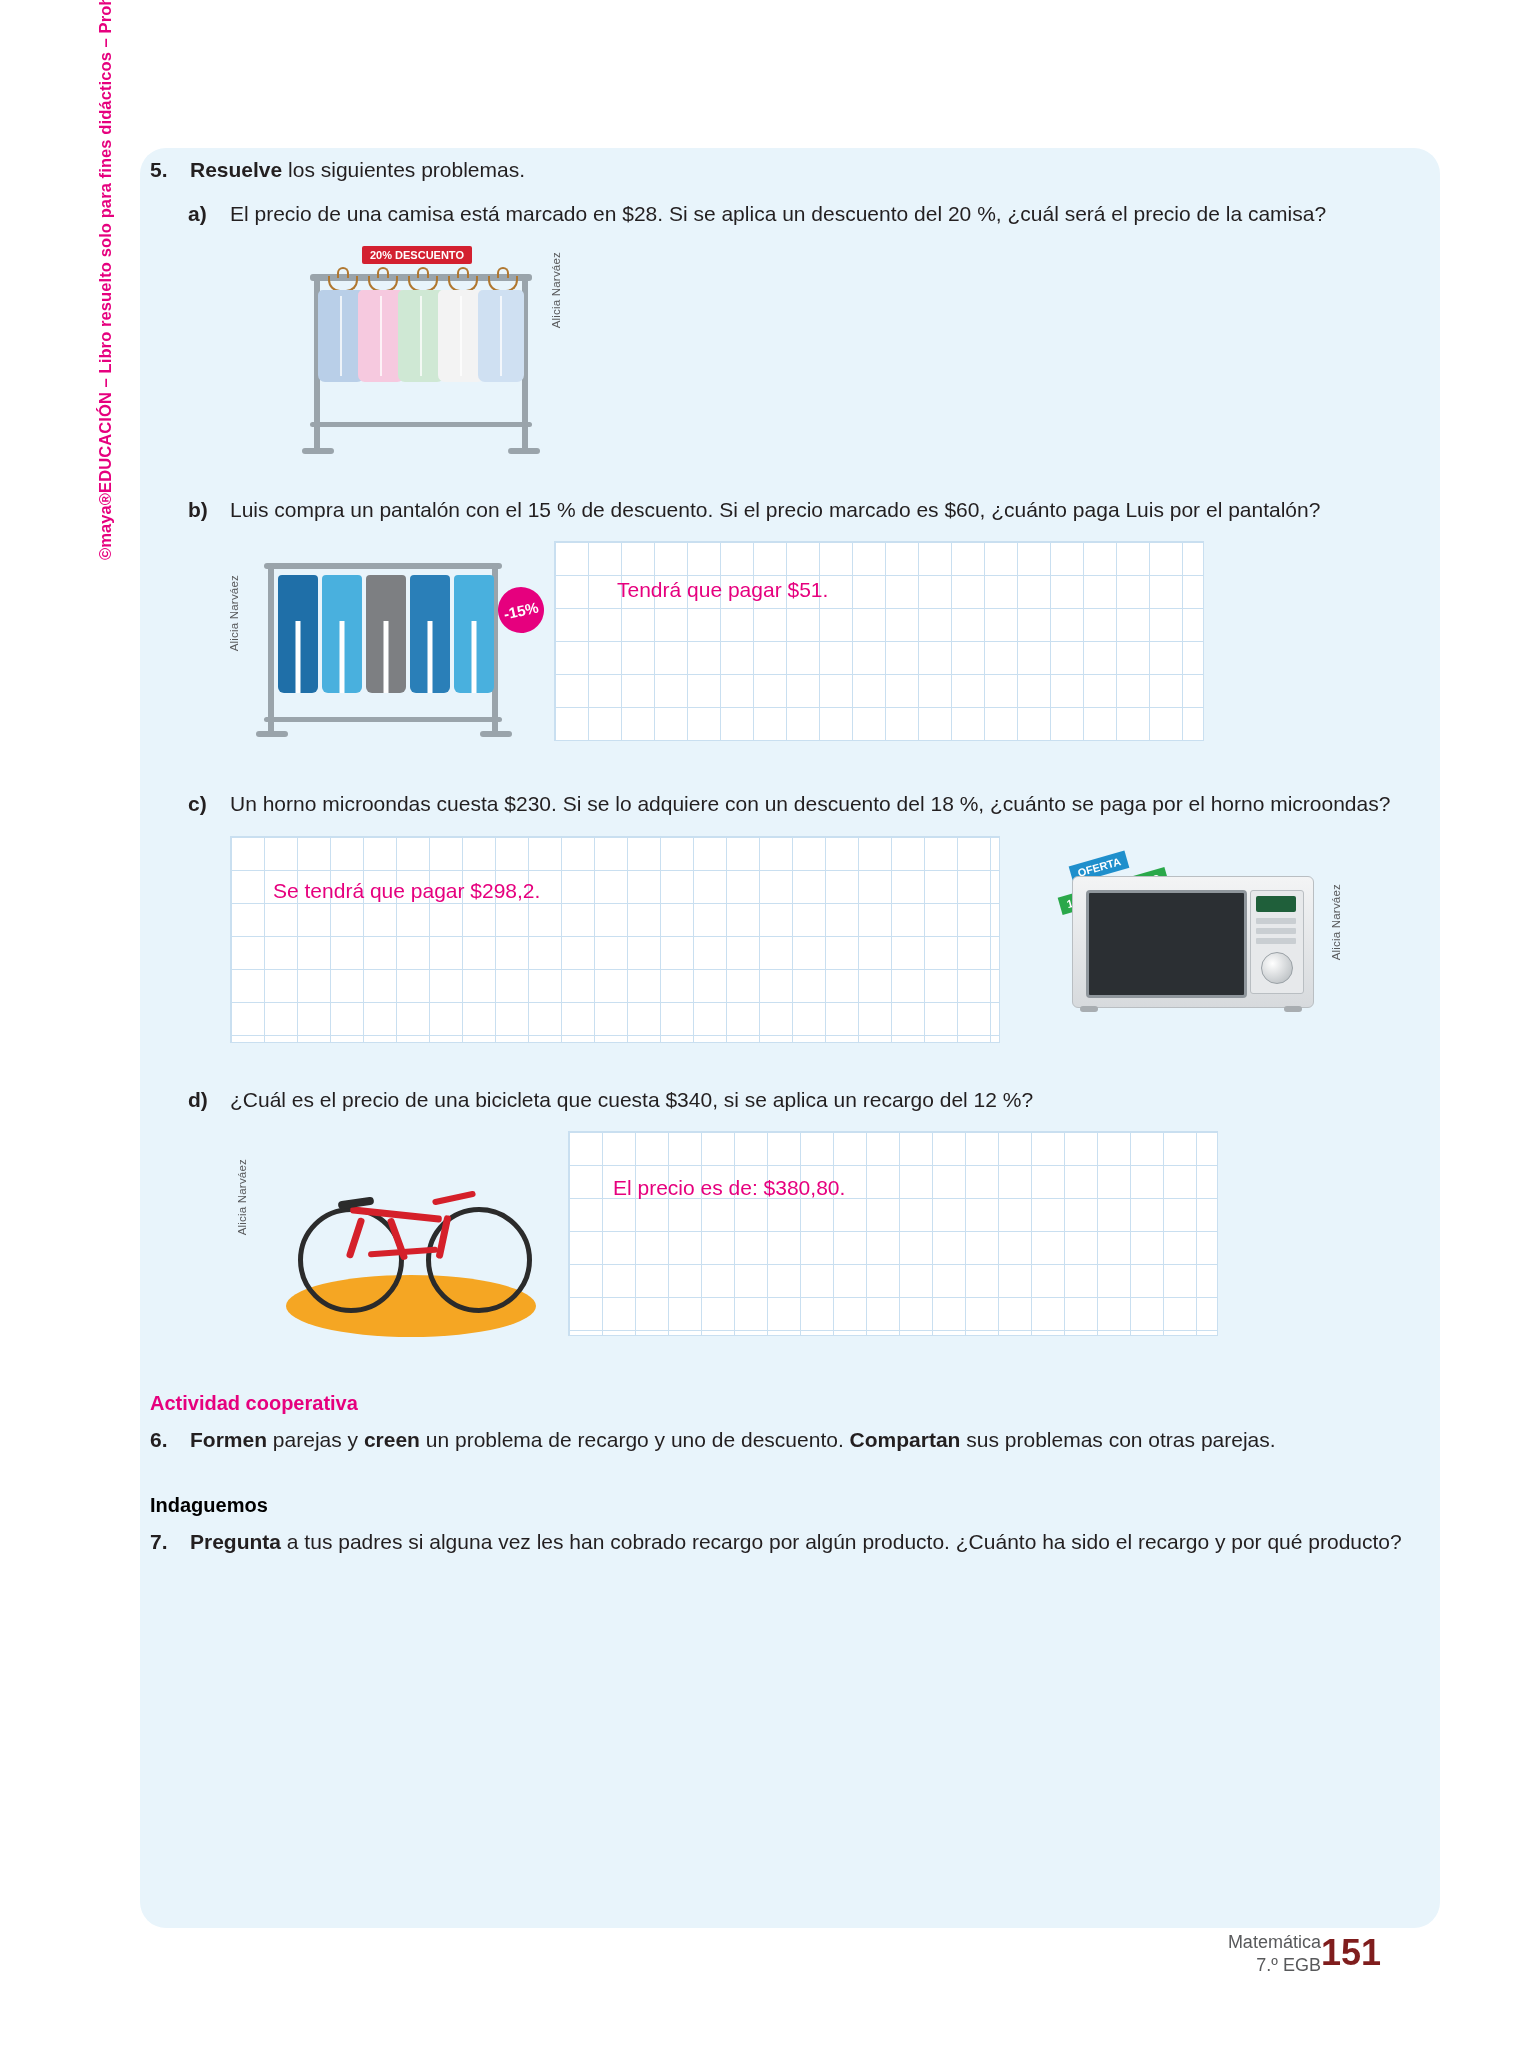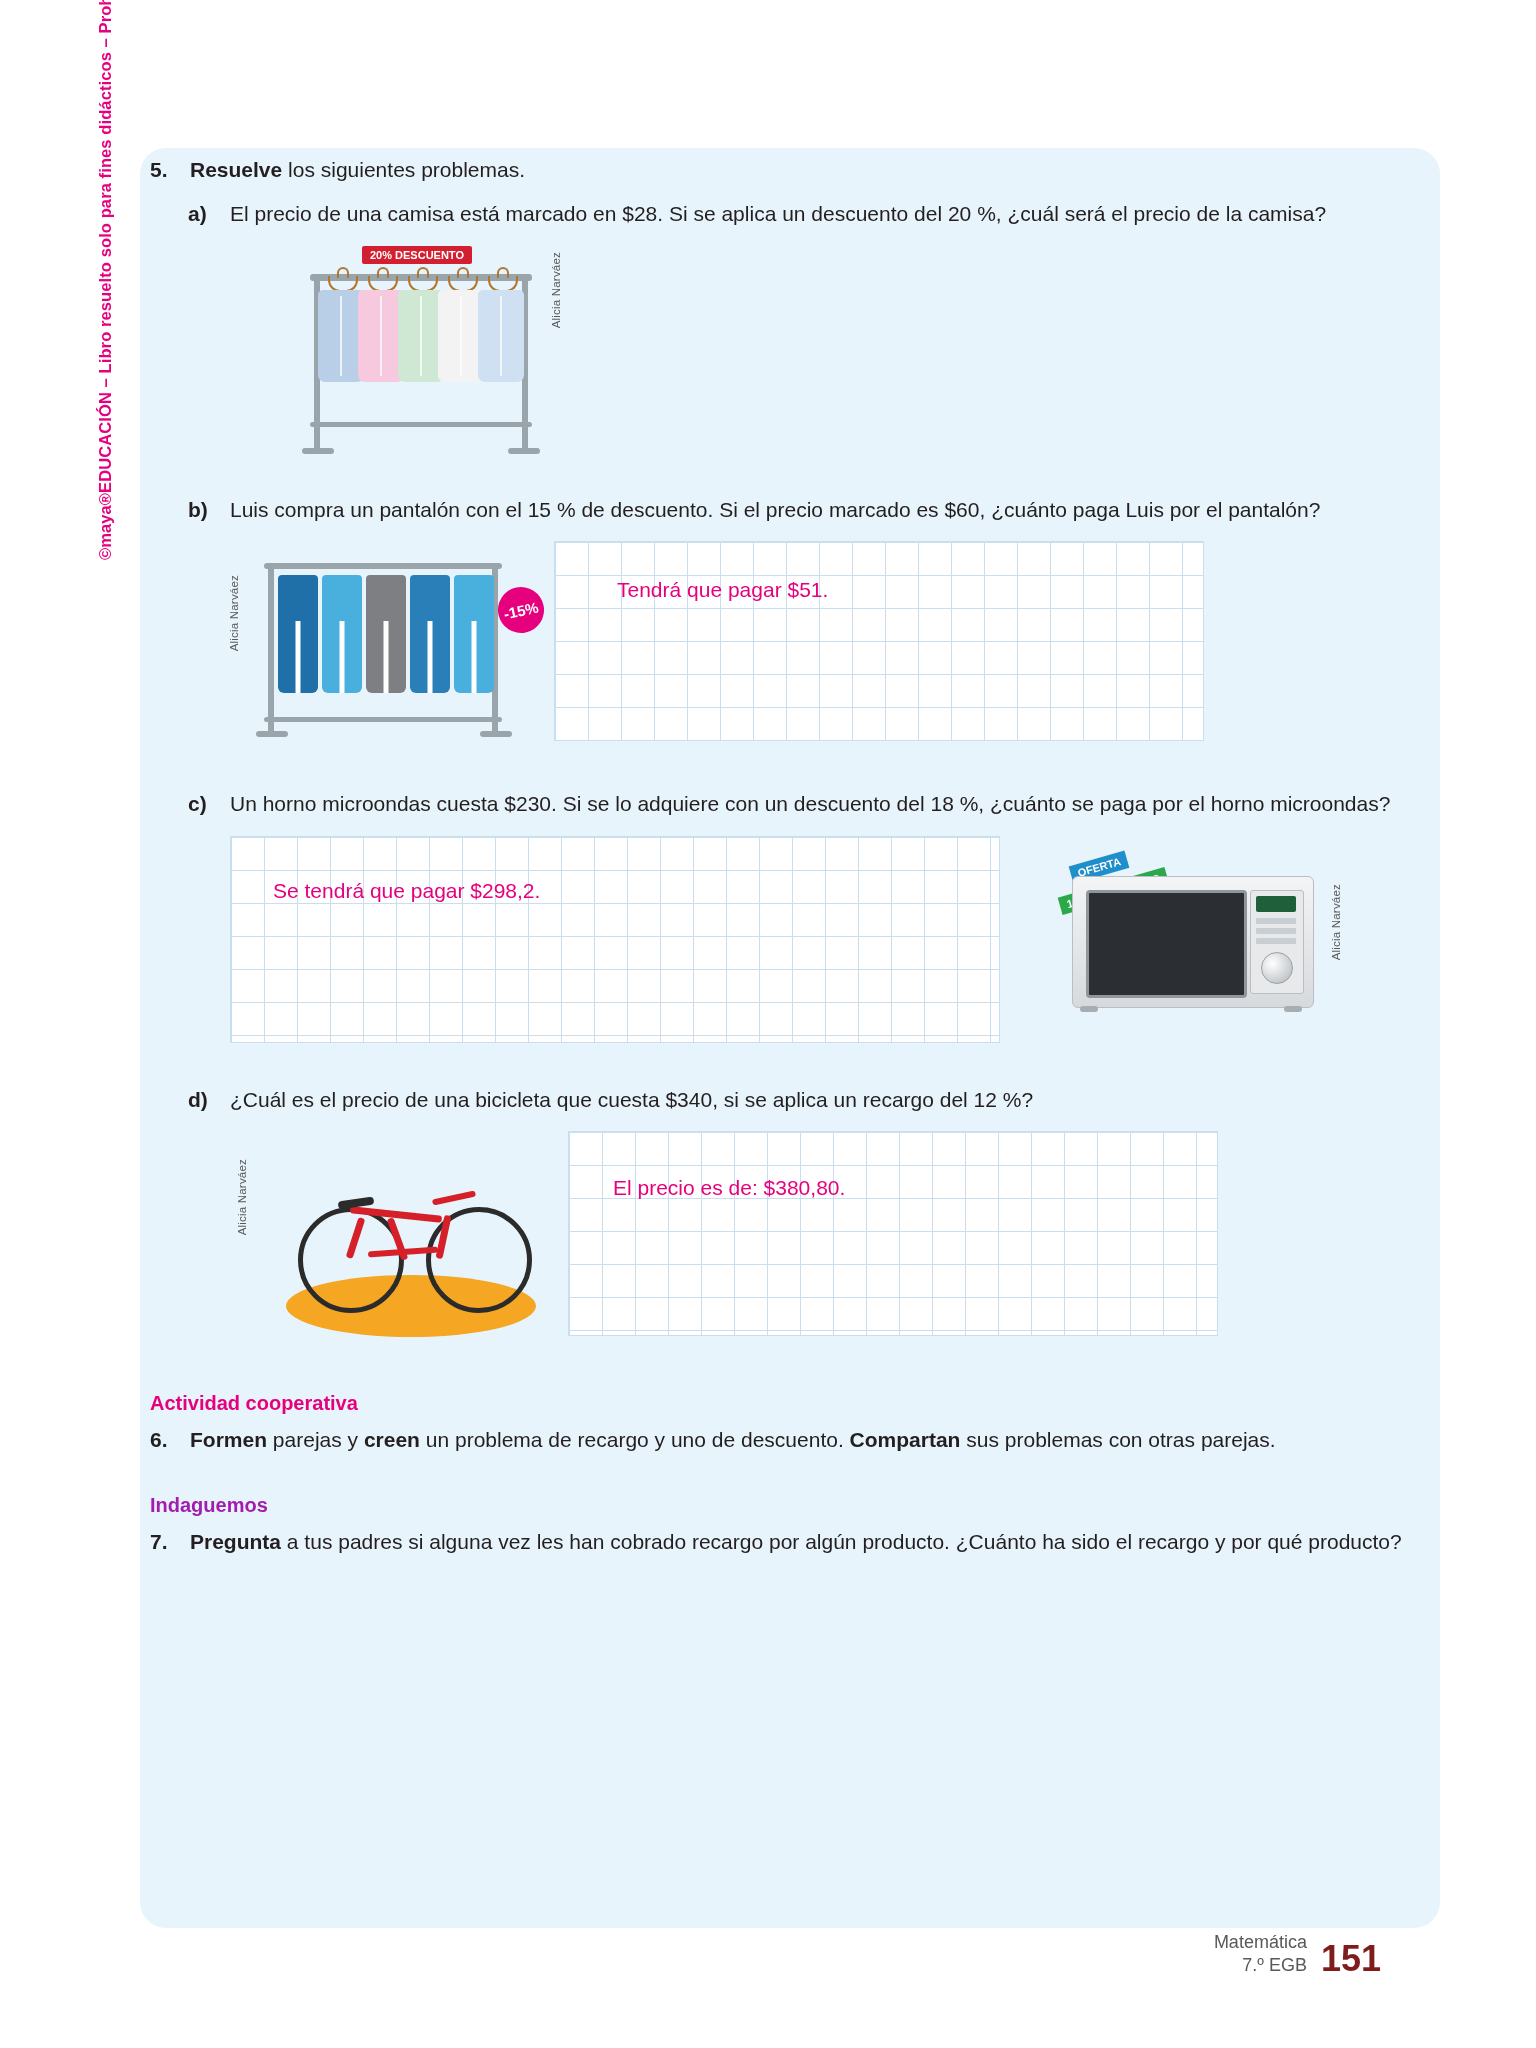--- a/index.html
+++ b/index.html
@@ -119,31 +119,30 @@
     white-space: nowrap;
     letter-spacing: 0.2px;
   }
 
   
   .heading {
     font-size: 20px;
     font-weight: bold;
     color: #e6007e;
   }
-  .heading.orange { color: #a21caf; }
+  .heading.orange { color: #000000; }
 
   
   .footer {
     position: absolute;
     right: 155px;
     bottom: 72px;
     text-align: right;
     display: flex;
-    align-items: flex-end;
-    gap: 14px;
+    align-items: center;
   }
   .footer-label {
     font-size: 18px;
     color: #58595b;
     line-height: 1.25;
     text-align: right;
   }
   .footer-page {
     font-size: 36px;
     font-weight: bold;

